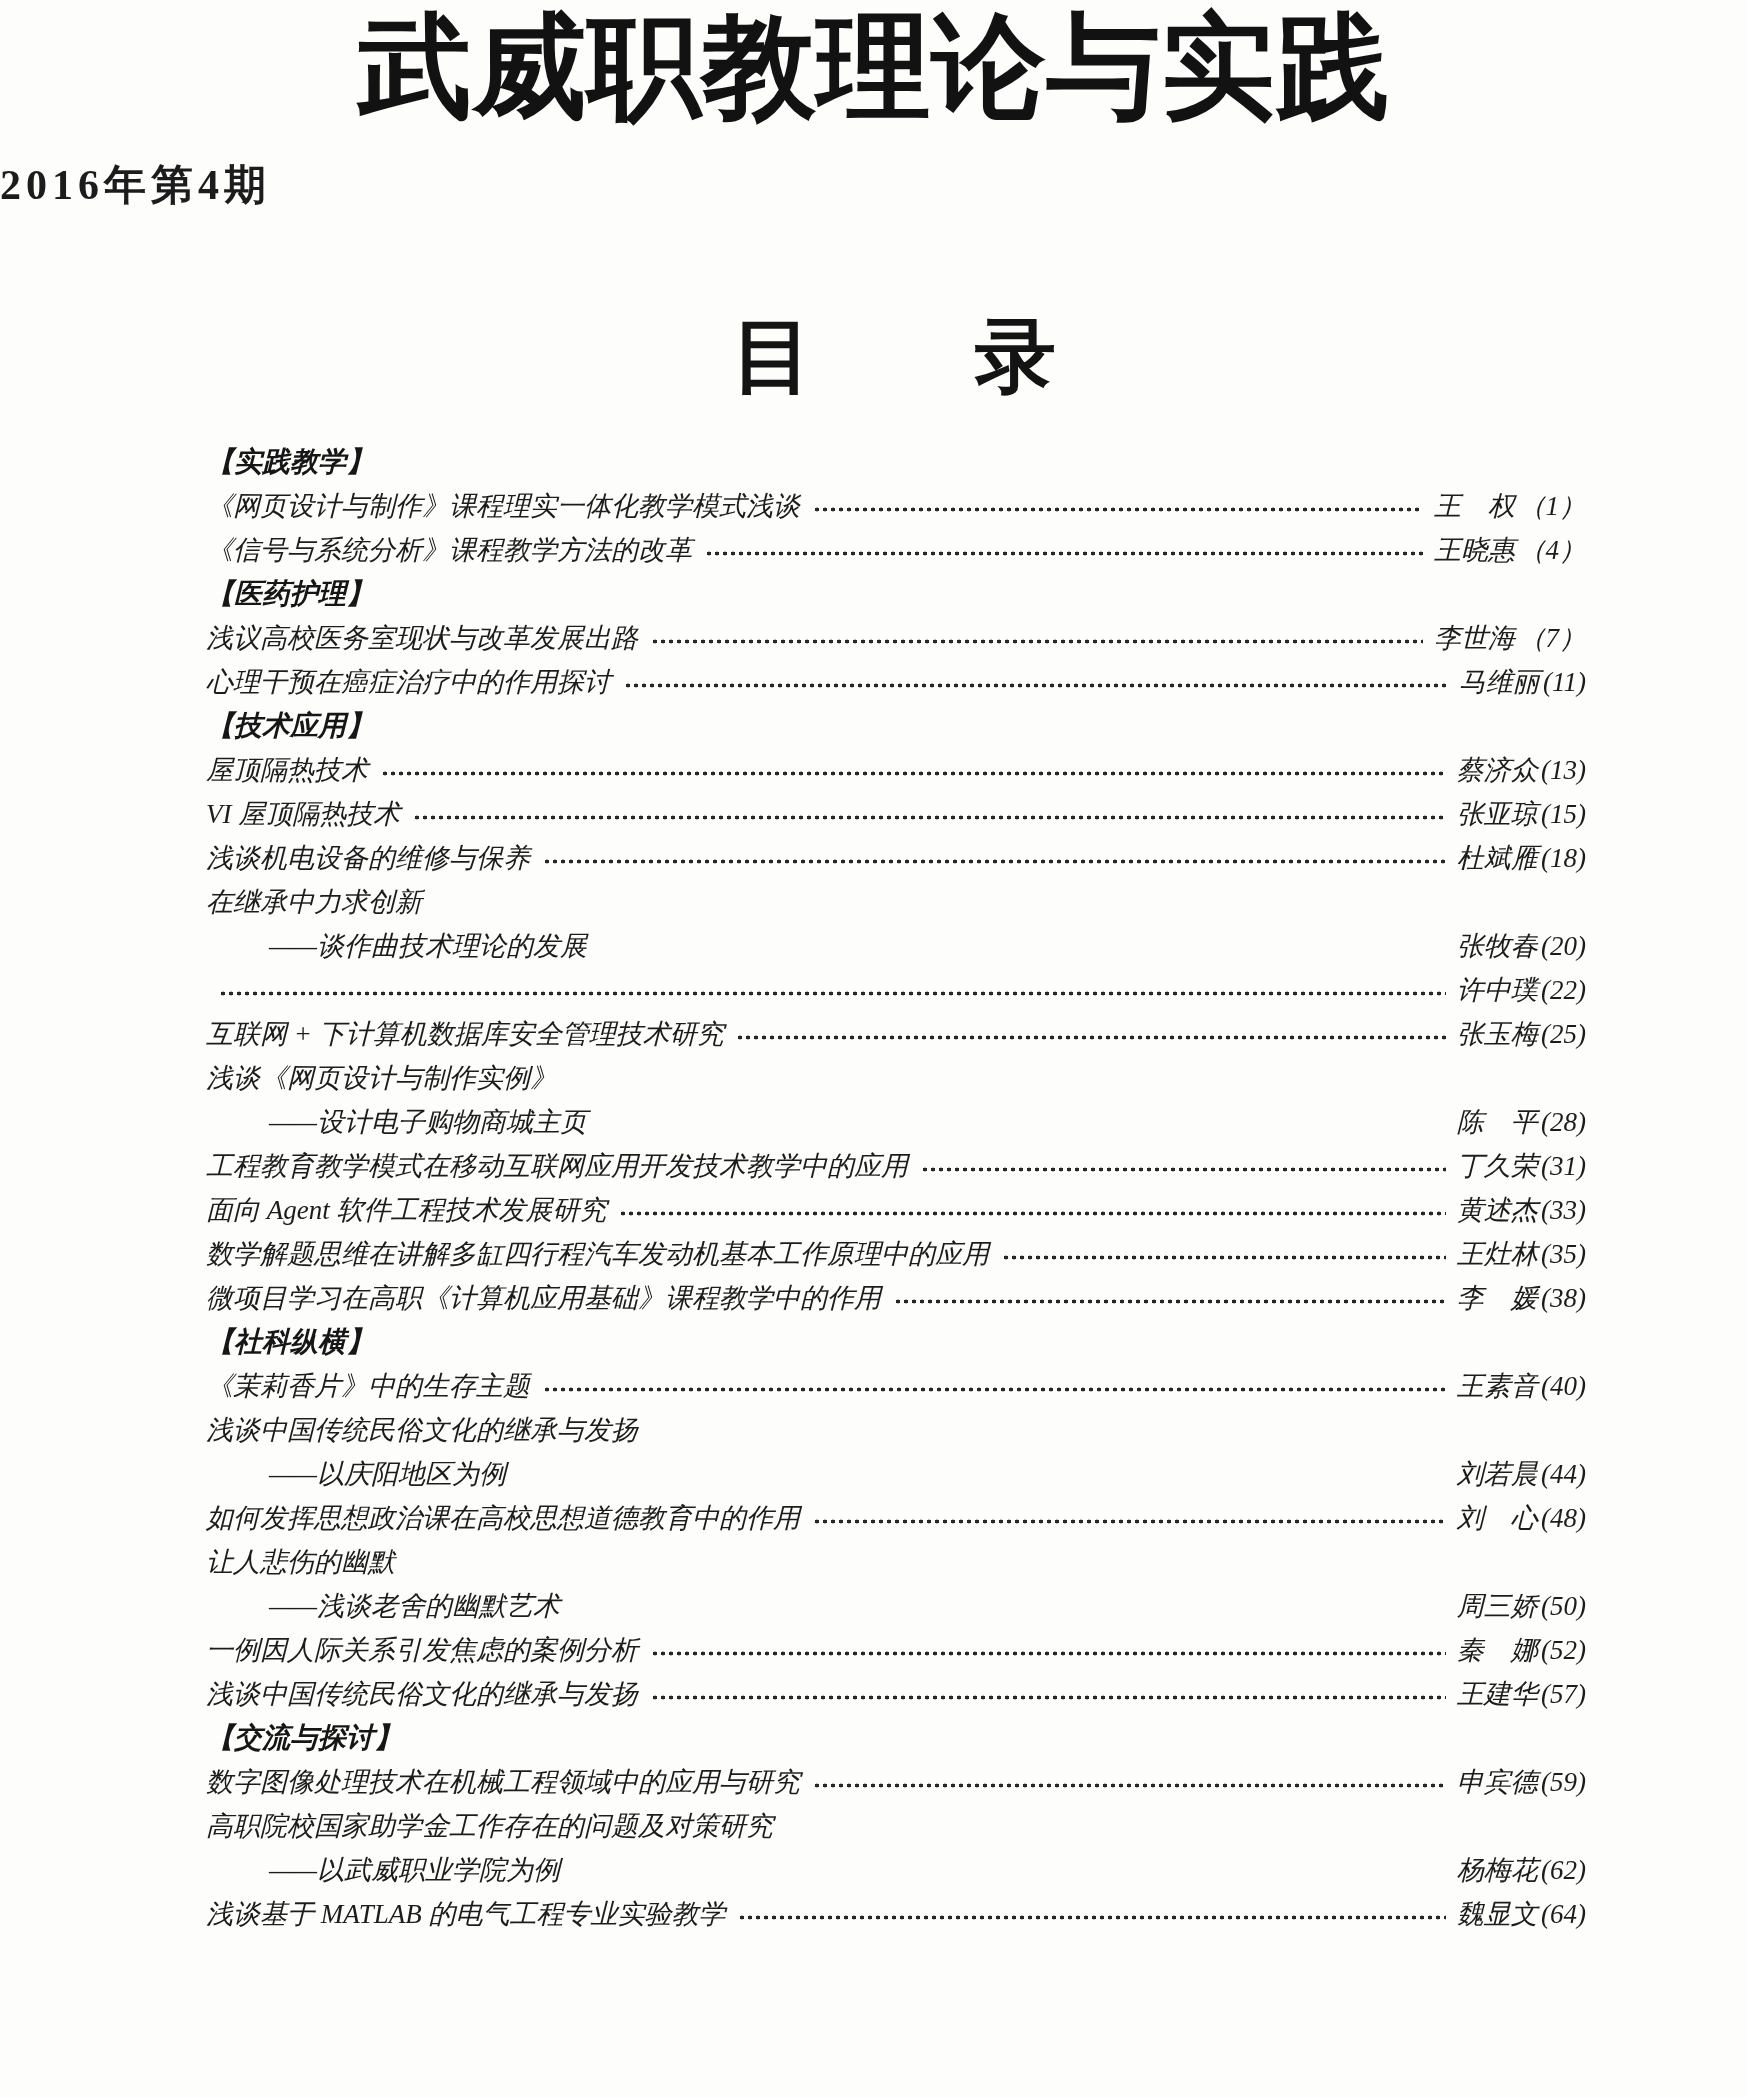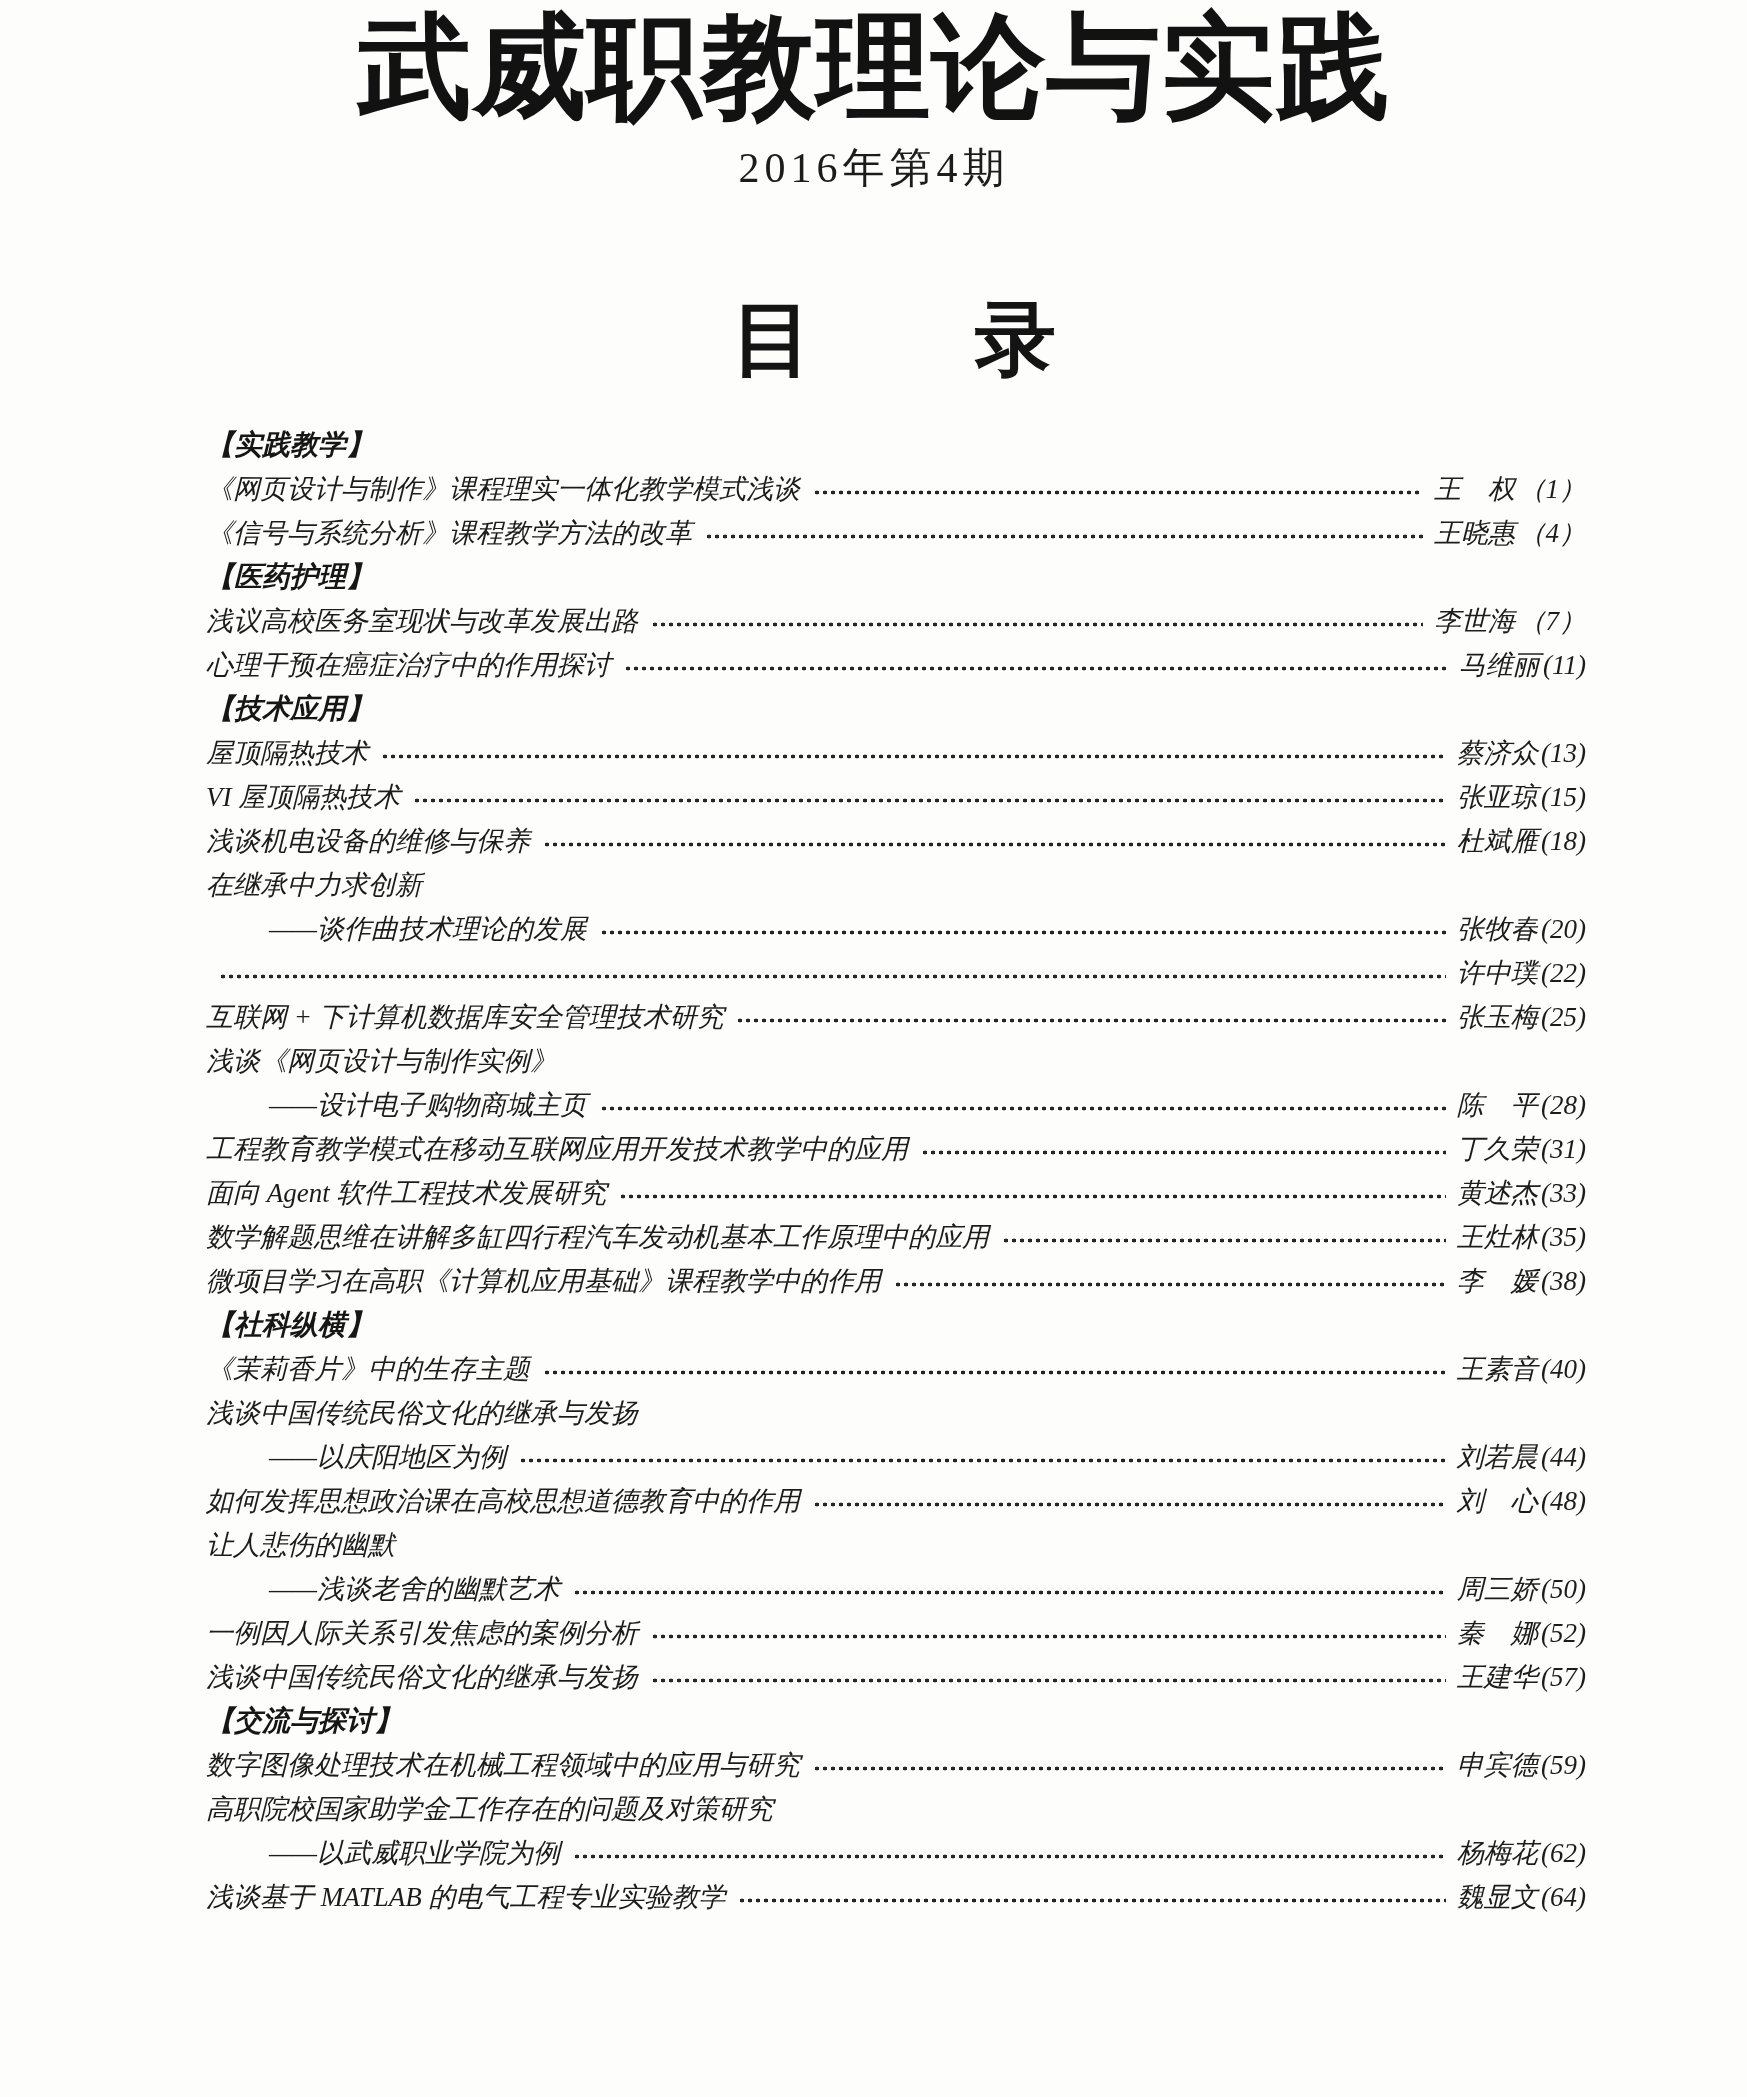--- a/index.html
+++ b/index.html
@@ -13,24 +13,24 @@
   }
   .journal-title{
     margin:0;
     text-align:center;
     font-size:114px;line-height:1.2;
     font-weight:bold;
     letter-spacing:0.8px;
     color:#121212;
   }
   .issue-line{
-    margin-top:8px;
-    text-align:center;
+    margin-top:25px;
     font-size:42px;line-height:1.1;
     letter-spacing:5px;
+    font-weight:bold;
   }
   .toc-heading{
     margin-top:101px;
     text-align:center;
     font-size:81px;line-height:1.2;
     font-weight:bold;
     color:#141414;
     padding-left:40px;
   }
   .toc{
@@ -43,21 +43,21 @@
     display:flex;
     white-space:nowrap;
     align-items:stretch;
   }
   .row.section{
     font-family:"Liberation Sans","DejaVu Sans",sans-serif;
     font-weight:bold;
     font-size:28px;
     color:#161616;
   }
-  .row.indent{ padding-left:63px; }
+  .row.indent{ padding-left:63px;align-items:flex-end; }
   .row .title{ flex:0 0 auto; }
   .row .leader{
     flex:1 1 auto;
     margin:0 11px 0 12.6px;
     background-image:radial-gradient(circle, #262626 1.8px, rgba(0,0,0,0) 2.1px);
     background-size:8px 18.5px;
     background-repeat:repeat-x;
     background-position:left 64%;
   }
   .row .author{ flex:0 0 auto; }

